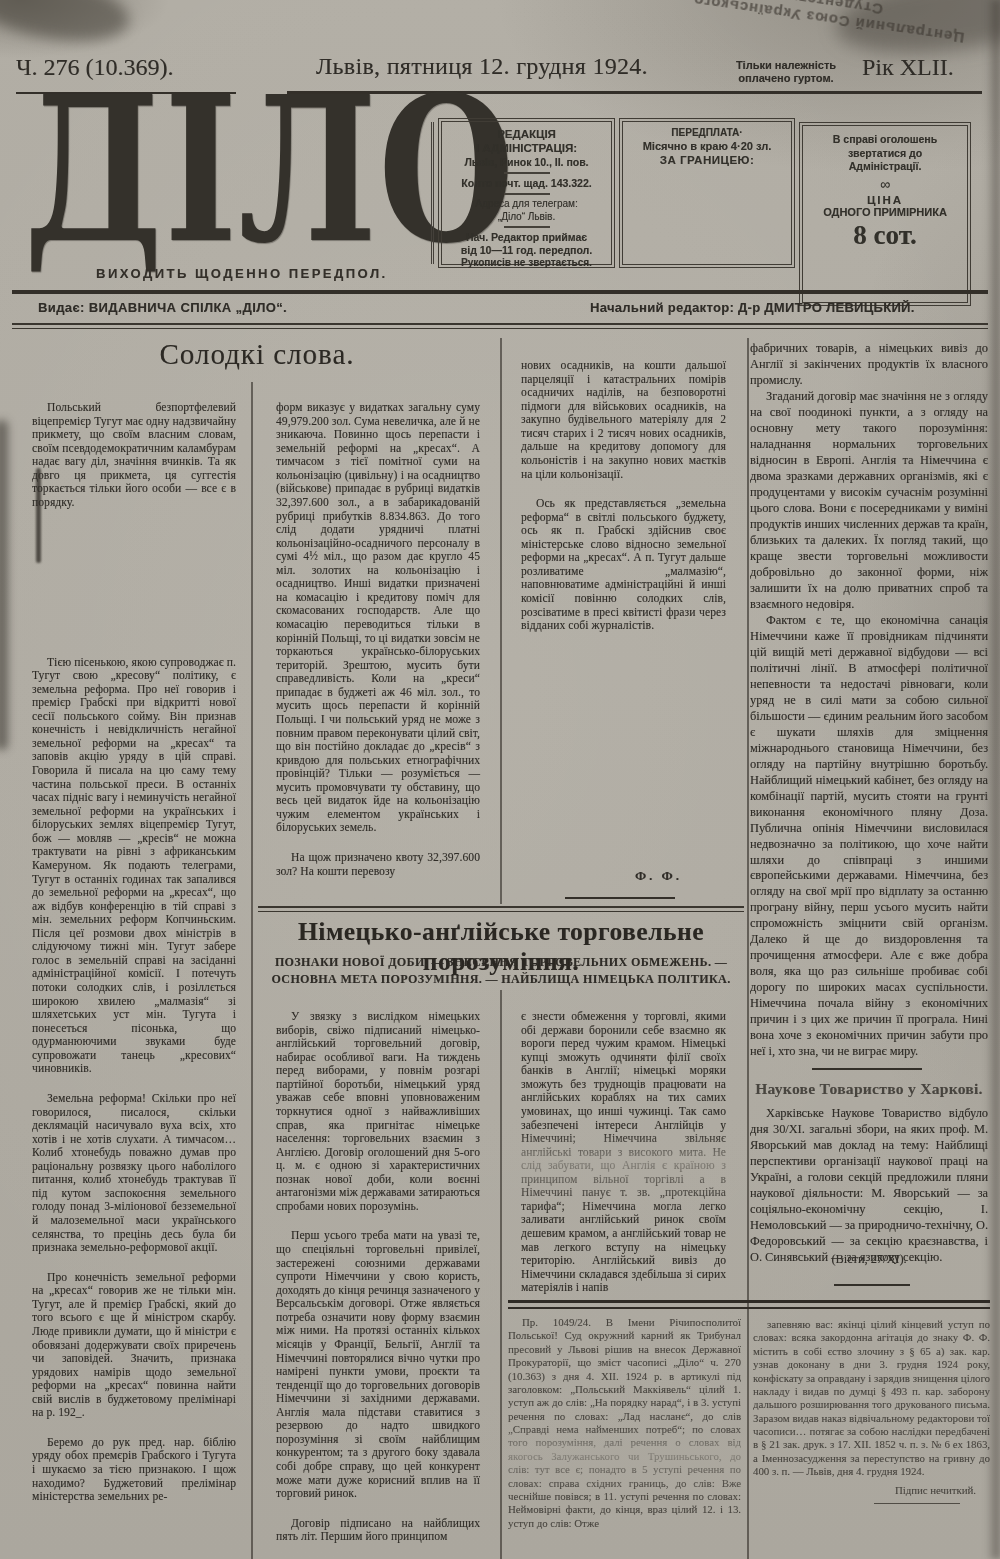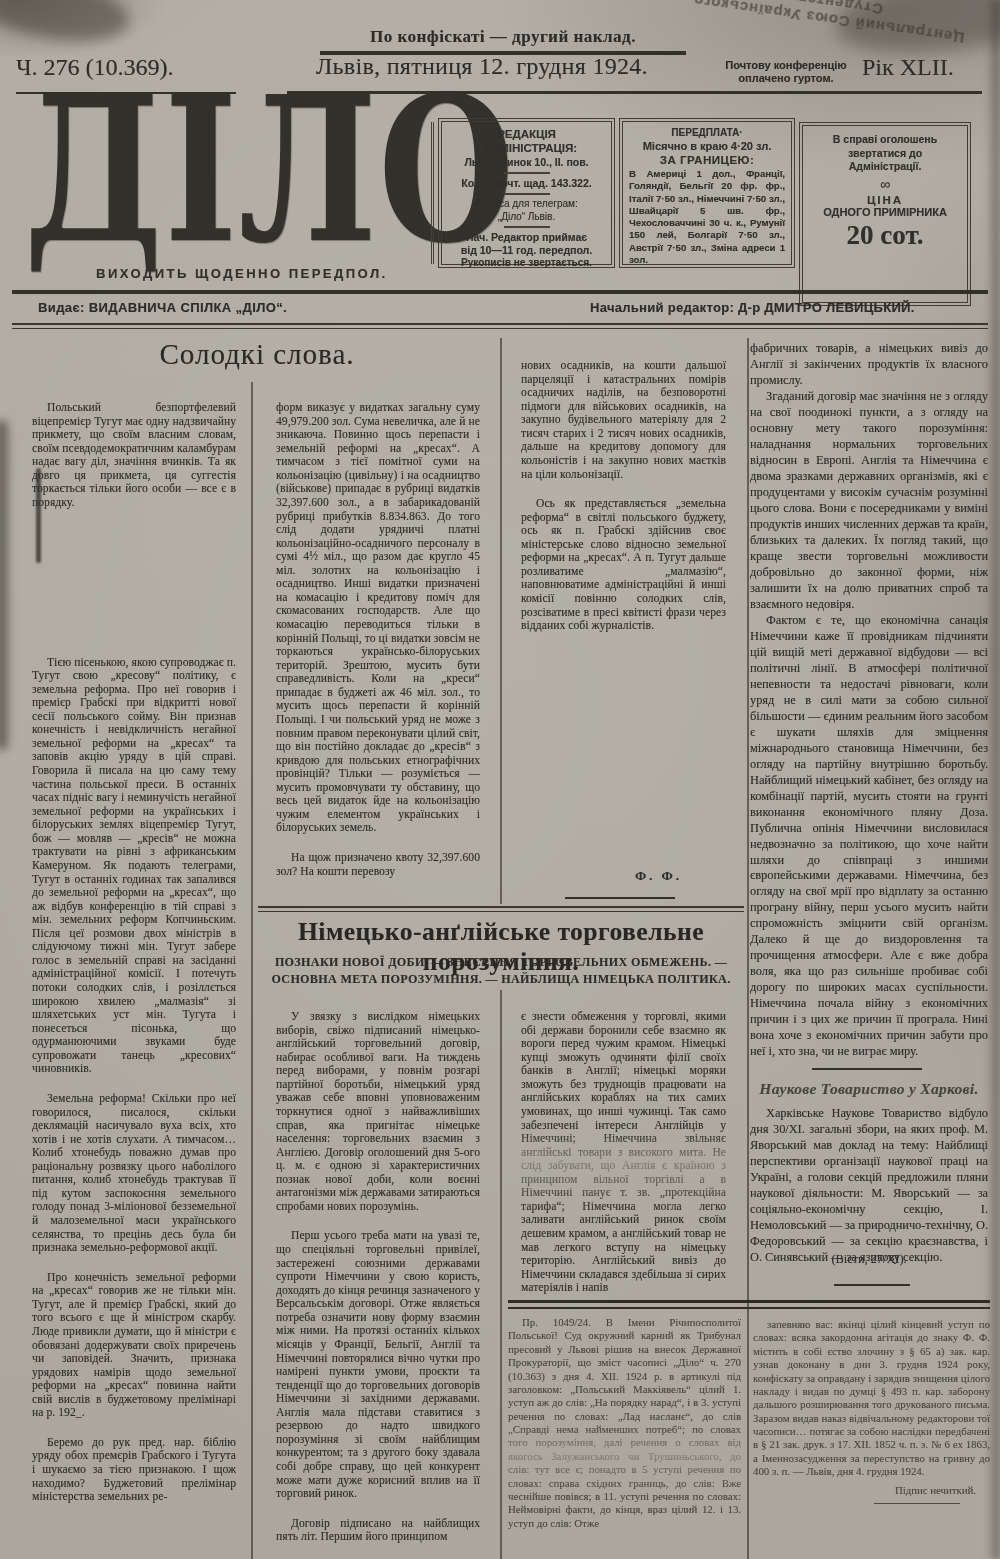--- a/index.html
+++ b/index.html
@@ -44,25 +44,24 @@
 <div id="page">
 
   <div class="abs artifact" style="left:-30px;top:-22px;width:160px;height:60px;background:rgba(58,53,46,.5);filter:blur(7px);transform:rotate(10deg);border-radius:50%;"></div>
   <div class="abs artifact" style="left:835px;top:-20px;width:230px;height:70px;background:rgba(62,57,50,.45);filter:blur(9px);transform:rotate(-7deg);border-radius:50%;"></div>
   <div class="abs artifact" style="left:986px;top:0;width:14px;height:1559px;background:linear-gradient(90deg,transparent,rgba(55,50,44,.55));filter:blur(3px);"></div>
   <div class="abs artifact" style="left:-5px;top:420px;width:13px;height:330px;background:rgba(48,44,38,.55);filter:blur(4px);border-radius:6px;"></div>
   <div class="abs artifact" style="left:36px;top:468px;width:5px;height:95px;background:#2f2b25;filter:blur(1px);border-radius:3px;opacity:.75;"></div>
 
   <div class="abs sans" style="left:640px;top:-6px;width:380px;transform:rotate(188deg);font-weight:bold;font-size:15px;color:rgba(70,64,55,.5);filter:blur(.6px);letter-spacing:1px;text-align:center;">Центральний Союз Українського Студентства</div>
 
-  <div class="abs" style="left:320px;top:27px;width:366px;text-align:center;font-weight:bold;font-size:17px;letter-spacing:.5px;border-bottom:4px solid #332f29;padding-bottom:4px;">По конфіскаті — другий наклад.</div>
 
   <div class="abs" style="left:16px;top:54px;font-size:24px;">Ч. 276 (10.369).</div>
   <div class="abs" style="left:316px;top:53px;font-size:24px;letter-spacing:.3px;">Львів, пятниця 12. грудня 1924.</div>
-  <div class="abs sans" style="left:712px;top:59px;width:148px;font-size:11px;font-weight:bold;line-height:1.2;text-align:center;">Почтову конференцію оплачено гуртом.</div>
+  <div class="abs sans" style="left:712px;top:59px;width:148px;font-size:11px;font-weight:bold;line-height:1.2;text-align:center;">Тільки належність оплачено гуртом.</div>
   <div class="abs" style="left:862px;top:54px;font-size:24px;">Рік XLII.</div>
 
   <div class="abs rule" style="left:16px;top:92px;width:220px;height:2px;"></div>
   <div class="abs rule" style="left:287px;top:91px;width:695px;height:3px;"></div>
 
   <div class="abs" style="left:24px;top:70px;font-family:'DejaVu Serif',serif;font-weight:bold;font-size:200px;line-height:1;letter-spacing:2px;color:#34312b;transform:scaleX(.78);transform-origin:left top;text-shadow:1px 1px 1px rgba(40,37,32,.4);">ДІЛО</div>
   <div class="abs sans" style="left:96px;top:266px;font-size:13px;font-weight:bold;letter-spacing:2.5px;color:#332f29;">ВИХОДИТЬ ЩОДЕННО ПЕРЕДПОЛ.</div>
 
   <div class="abs vbracket" style="left:431px;top:122px;height:142px;"></div>
 
@@ -78,29 +77,28 @@
     <div class="minirule"></div>
     <div>Нач. Редактор приймає</div>
     <div>від 10—11 год. передпол.</div>
     <div style="font-size:10px;">Рукописів не звертається.</div>
   </div>
 
   <div class="abs box" style="left:619px;top:118px;width:176px;height:150px;padding:5px 6px;">
     <div style="font-size:10px;font-weight:bold;">ПЕРЕДПЛАТА·</div>
     <div style="font-size:11px;font-weight:bold;margin-top:2px;">Місячно в краю 4·20 зл.</div>
     <div style="font-size:11.5px;font-weight:bold;margin-top:2px;letter-spacing:.5px;">ЗА ГРАНИЦЕЮ:</div>
-    <div style="font-size:9.6px;line-height:1.28;text-align:justify;margin-top:2px;font-weight:bold;">В Америці 1 дол., Франції, Голяндії, Бельгії 20 фр. фр., Італії 7·50 зл., Німеччині 7·50 зл., Швайцарії 5 шв. фр., Чехословаччині 30 ч. к., Румунії 150 лей, Болгарії 7·50 зл., Австрії 7·50 зл., Зміна адреси 1 зол.</div>
   </div>
 
   <div class="abs box" style="left:799px;top:122px;width:172px;height:184px;padding:7px 8px;">
     <div style="font-size:10.5px;font-weight:bold;line-height:1.3;">В справі оголошень звертатися до Адміністрації.</div>
     <div style="font-size:14px;margin:2px 0;">∞</div>
     <div style="font-size:11.5px;font-weight:bold;letter-spacing:2px;">ЦІНА</div>
     <div style="font-size:11px;font-weight:bold;">ОДНОГО ПРИМІРНИКА</div>
-    <div style="font-family:'Liberation Serif',serif;font-size:27px;font-weight:bold;margin-top:2px;">20 сот.</div>
+    <div style="font-family:'Liberation Serif',serif;font-size:27px;font-weight:bold;margin-top:2px;">8 сот.</div>
   </div>
 
   <div class="abs rule" style="left:12px;top:290px;width:976px;height:4px;"></div>
   <div class="abs sans" style="left:38px;top:300px;font-size:13px;font-weight:bold;letter-spacing:.4px;">Видає: ВИДАВНИЧА СПІЛКА „ДІЛО“.</div>
   <div class="abs sans" style="left:590px;top:300px;font-size:13px;font-weight:bold;letter-spacing:.3px;">Начальний редактор: Д-р ДМИТРО ЛЕВИЦЬКИЙ.</div>
   <div class="abs hr2" style="left:12px;top:323px;width:976px;"></div>
 
   <div class="abs vdiv" style="left:251px;top:382px;height:1177px;"></div>
   <div class="abs vdiv" style="left:500px;top:338px;height:566px;"></div>
   <div class="abs vdiv" style="left:500px;top:990px;height:569px;"></div>
@@ -142,21 +140,21 @@
     <p class="noind">є знести обмеження у торговлі, якими обі держави боронили себе взаємно як вороги перед чужим крамом. Німецькі купці зможуть одчиняти філії своїх банків в Англії; німецькі моряки зможуть без труднощів працювати на англійських кораблях на тих самих умовинах, що инші чужинці. Так само забезпечені інтереси Англійців у Німеччині; Німеччина звільняє англійські товари з високого мита. Не слід забувати, що Англія є країною з принципом вільної торгівлі а в Німеччині панує т. зв. „протекційна тарифа“; Німеччина могла легко заливати англійський ринок своїм дешевим крамом, а англійський товар не мав легкого вступу на німецьку територію. Англійський вивіз до Німеччини складався здебільша зі сирих матеріялів і напів</p>
   </div>
 
   <div class="abs bt2" style="left:750px;top:341px;width:238px;height:722px;overflow:hidden;">
     <p class="noind">фабричних товарів, а німецьких вивіз до Англії зі закінчених продуктів їх власного промислу.</p>
     <p>Згаданий договір має значіння не з огляду на свої поодинокі пункти, а з огляду на основну мету такого порозуміння: наладнання нормальних торговельних відносин в Европі. Англія та Німеччина є двома зразками державних організмів, які є продуцентами у високім сучаснім розумінні цього слова. Вони є посередниками у виміні продуктів инших численних держав та країн, близьких та далеких. Їх погляд такий, що краще звести торговельні можливости добровільно до законної форми, ніж залишити їх на долю приватних спроб та взаємного недовіря.</p>
     <p>Фактом є те, що економічна санація Німеччини каже її провідникам підчиняти цій вищій меті державної відбудови — всі політичні лінії. В атмосфері політичної непевности та недостачі рівноваги, коли уряд не в силі мати за собою сильної більшости — єдиним реальним його засобом є шукати шляхів для зміцнення міжнароднього становища Німеччини, без огляду на партійну внутрішню боротьбу. Найблищий німецький кабінет, без огляду на комбінації партій, мусить стояти на грунті виконання економічного пляну Доза. Публична опінія Німеччини висловилася недвозначно за політикою, що хоче найти шляхи до співпраці з иншими європейськими державами. Німеччина, без огляду на свої мрії про відплату за останню програну війну, перш усього мусить найти спроможність зміцнити свій організм. Далеко й ще до виздоровлення та прочищення атмосфери. Але є вже добра воля, яка що раз сильніше пробиває собі дорогу по широких масах суспільности. Німеччина почала війну з економічних причин і з цих же причин її програла. Нині вона хоче з економічних причин забути про неї і, хто зна, чи не виграє миру.</p>
   </div>
 
   <div class="abs rule" style="left:812px;top:1068px;width:110px;height:2px;"></div>
-  <div class="abs worn" style="left:750px;top:1080px;width:238px;text-align:center;font-weight:bold;font-size:15.5px;letter-spacing:.3px;font-style:italic;">Наукове Товариство у Харкові.</div>
+  <div class="abs worn" style="left:750px;top:1080px;width:238px;text-align:center;font-weight:bold;font-size:15.5px;letter-spacing:.3px;">Наукове Товариство у Харкові.</div>
   <div class="abs bt2" style="left:750px;top:1106px;width:238px;">
     <p>Харківське Наукове Товариство відбуло дня 30/XI. загальні збори, на яких проф. М. Яворський мав доклад на тему: Найблищі перспективи організації наукової праці на Україні, а голови секцій предложили пляни наукової діяльности: М. Яворський — за соціяльно-економічну секцію, І. Немоловський — за природничо-технічну, О. Федоровський — за секцію краєзнавства, і О. Синявський — за язикову секцію.</p>
   </div>
   <div class="abs" style="left:750px;top:1252px;width:238px;text-align:center;font-size:12.3px;">(Вісти, 27/XI).</div>
   <div class="abs rule" style="left:834px;top:1284px;width:76px;height:2px;"></div>
 
   <div class="abs hr3" style="left:508px;top:1300px;width:482px;"></div>
 
   <div class="abs legal worn fade-mid" style="left:508px;top:1316px;width:233px;height:243px;overflow:hidden;">
     <p>Пр. 1049/24. В Імени Річипосполитої Польської! Суд окружний карний як Трибунал пресовий у Львові рішив на внесок Державної Прокураторії, що зміст часописі „Діло“ ч. 270 (10.363) з дня 4. XII. 1924 р. в артикулі під заголовком: „Польський Маккіявель“ цілий 1. уступ аж до слів: „На порядку нарад“, і в 3. уступі речення по словах: „Лад насланє“, до слів „Справді нема найменших потреб“; по словах того порозуміння, далі речення о словах від якогось Залужанського чи Трушиньського, до слів: тут все є; понадто в 5 уступі речення по словах: справа східних границь, до слів: Вже чеснійше повівся; в 11. уступі речення по словах: Неймовірні факти, до кінця, враз цілий 12. і 13. уступ до слів: Отже</p>

